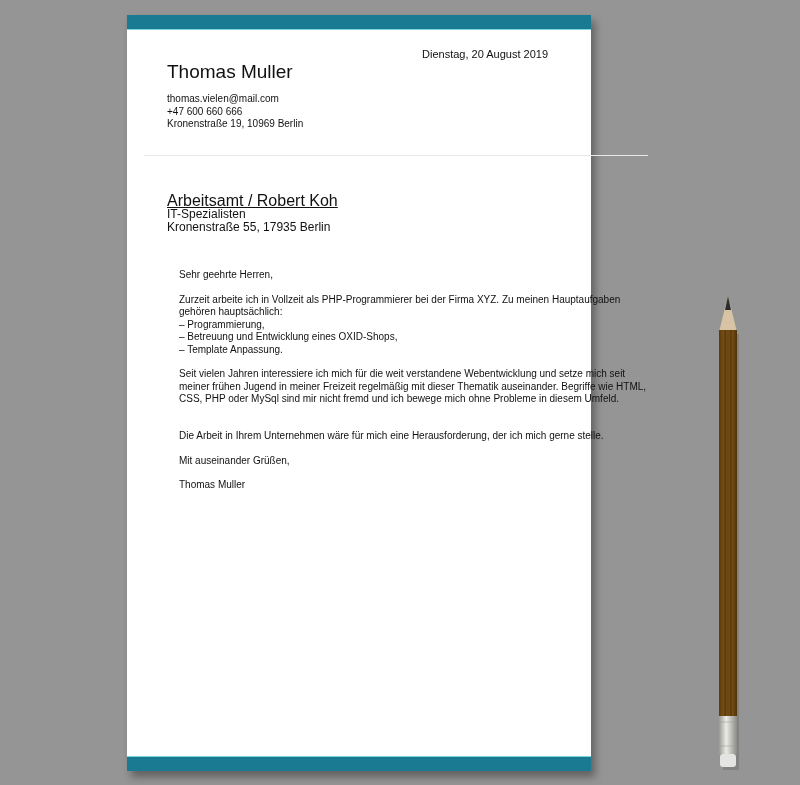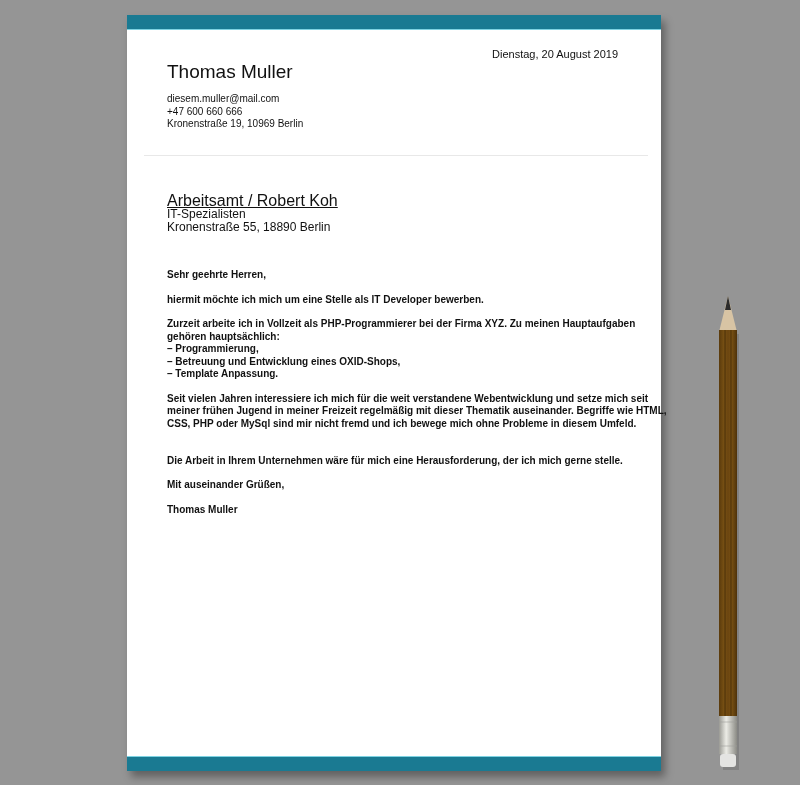--- a/index.html
+++ b/index.html
@@ -6,72 +6,71 @@
     body {
       width: 800px; height: 785px; overflow: hidden;
       background: #959595;
       position: relative;
       font-family: "Liberation Sans", sans-serif;
       color: #111;
     }
     .page {
       position: absolute;
       left: 127px; top: 15px;
-      width: 534px; height: 756px;
+      width: 464px; height: 756px;
       background: #ffffff;
       box-shadow: 4px 6px 8px rgba(0,0,0,0.35);
     }
     .bar-top, .bar-bottom {
       position: absolute; left: 0; right: 0;
       background: #1a7a92;
     }
     .bar-top { top: 0; height: 14px; border-bottom: 1px solid #7fd3e2; }
     .bar-bottom { bottom: 0; height: 14px; border-top: 1px solid #7fd3e2; }
     .abs { position: absolute; white-space: nowrap; }
     .date { right: 43px; top: 33px; font-size: 11px; }
     .sender-name { left: 40px; top: 46px; font-size: 19px; }
     .sender-info { left: 40px; top: 78px; font-size: 10px; line-height: 12.5px; }
     .divider {
       position: absolute; left: 17px; width: 504px; top: 140px;
       height: 1px; background: #e8e8e8;
     }
     .recipient-name { left: 40px; top: 177px; font-size: 16px; text-decoration: underline; }
     .recipient-info { left: 40px; top: 193px; font-size: 12px; line-height: 12.5px; }
     .body { left: 40px; top: 254px; font-size: 10px; line-height: 12.5px; }
-    .body p { margin: 0 0 12px 0; font-weight: bold; }
+    .body p { margin: 0 0 12px 12px; }
     .pencil {
       position: absolute; left: 717px; top: 294px; width: 22px; height: 476px;
     }
   </style>
 </head>
 <body>
 
 <div class="page">
   <div class="bar-top"></div>
 
   <div class="abs date">Dienstag, 20 August 2019</div>
 
   <div class="abs sender-name">Thomas Muller</div>
   <div class="abs sender-info">
-    <div>diesem.muller@mail.com</div>
+    <div>thomas.vielen@mail.com</div>
     <div>+47 600 660 666</div>
     <div>Kronenstraße 19, 10969 Berlin</div>
   </div>
 
   <div class="divider"></div>
 
   <div class="abs recipient-name">Arbeitsamt / Robert Koh</div>
   <div class="abs recipient-info">
     <div>IT-Spezialisten</div>
-    <div>Kronenstraße 55, 18890 Berlin</div>
+    <div>Kronenstraße 55, 17935 Berlin</div>
   </div>
 
   <div class="abs body">
     <p>Sehr geehrte Herren,</p>
-    <p>hiermit möchte ich mich um eine Stelle als IT Developer bewerben.</p>
     <p>
       <span>Zurzeit arbeite ich in Vollzeit als PHP-Programmierer bei der Firma XYZ. Zu meinen Hauptaufgaben</span><br>
       <span>gehören hauptsächlich:</span><br>
       <span>– Programmierung,</span><br>
       <span>– Betreuung und Entwicklung eines OXID-Shops,</span><br>
       <span>– Template Anpassung.</span>
     </p>
     <p>
       <span>Seit vielen Jahren interessiere ich mich für die weit verstandene Webentwicklung und setze mich seit</span><br>
       <span>meiner frühen Jugend in meiner Freizeit regelmäßig mit dieser Thematik auseinander. Begriffe wie HTML,</span><br>

